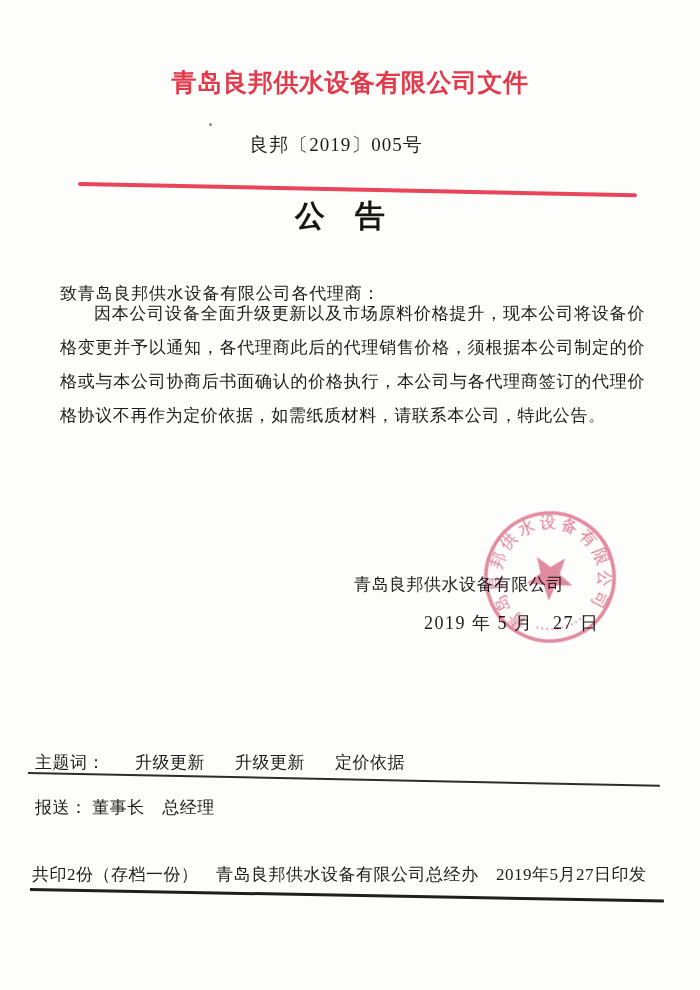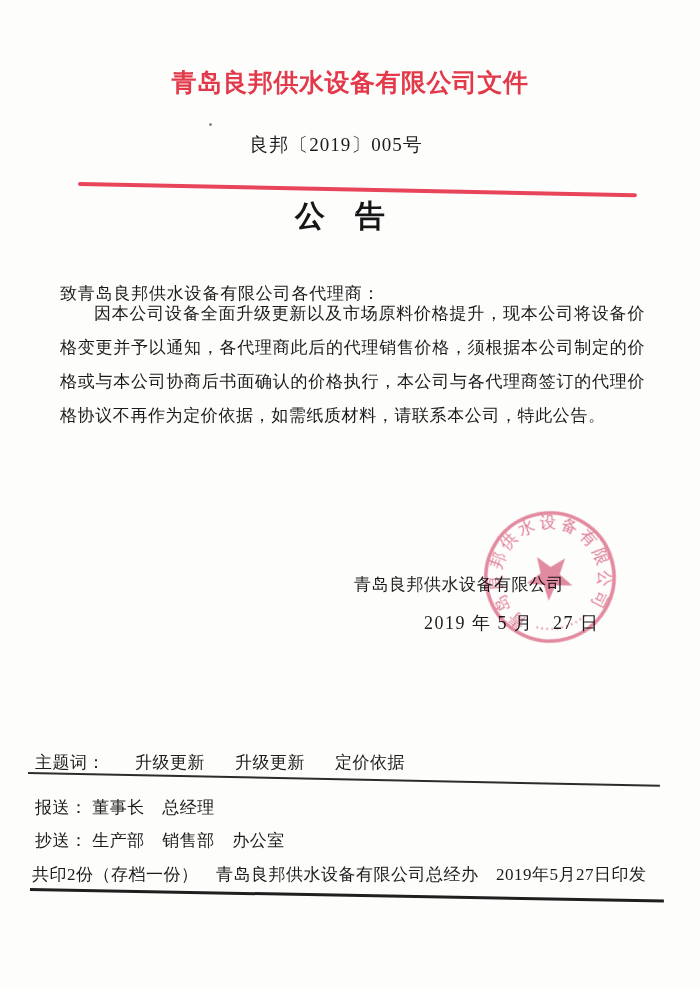--- a/index.html
+++ b/index.html
@@ -115,22 +115,18 @@
     <span class="kw">升级更新</span>
     <span class="kw">定价依据</span>
   </div>
   <div class="subject-underline"></div>
 
   <div class="footer-row row-report">
     <span class="label">报送：</span>
     <span>董事长　总经理</span>
   </div>
 
-  <div class="footer-row row-copy">
-    <span class="label">抄送：</span>
-    <span>生产部　销售部　办公室</span>
-  </div>
 
   <div class="footer-row row-print">共印2份（存档一份）　青岛良邦供水设备有限公司总经办　2019年5月27日印发</div>
 
   <div class="bottom-rule"></div>
 
 </div>
 
 </body></html>

